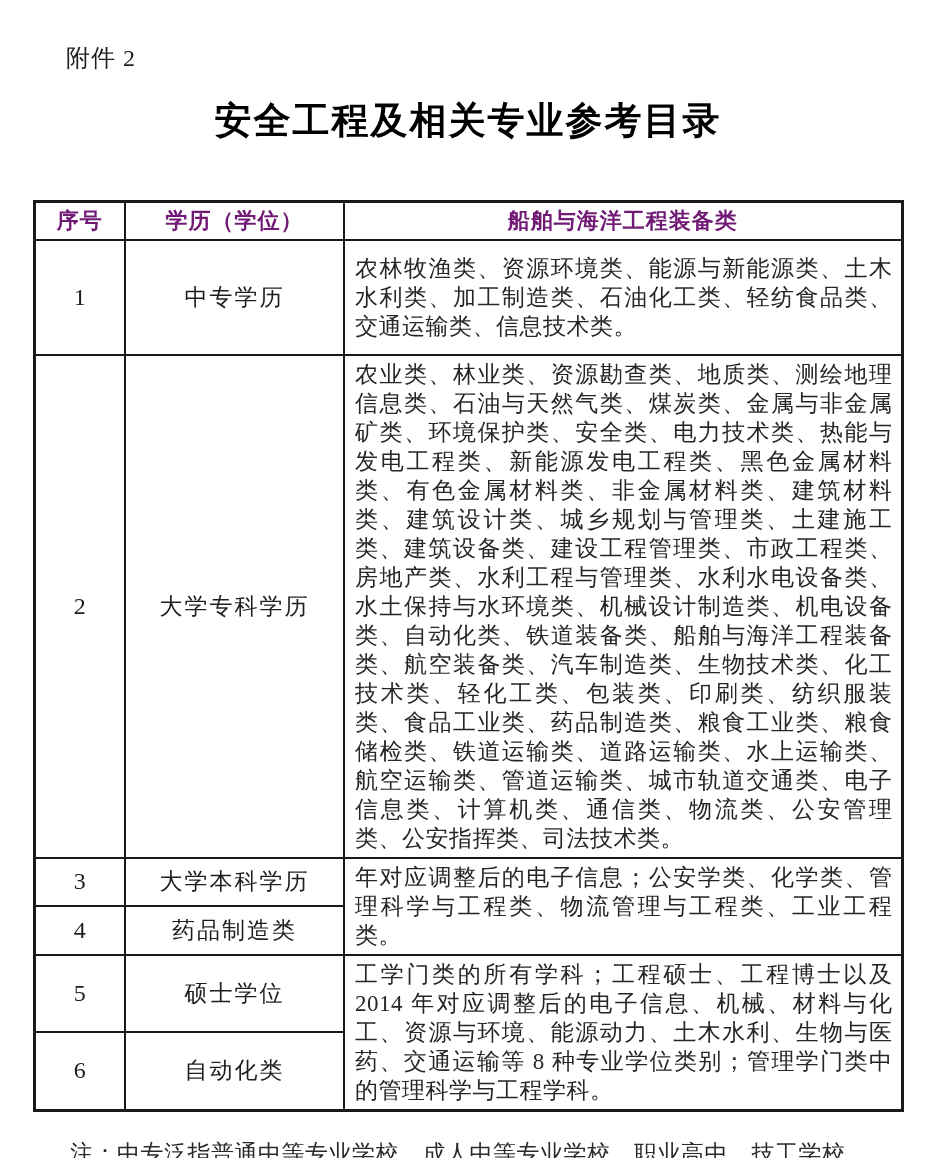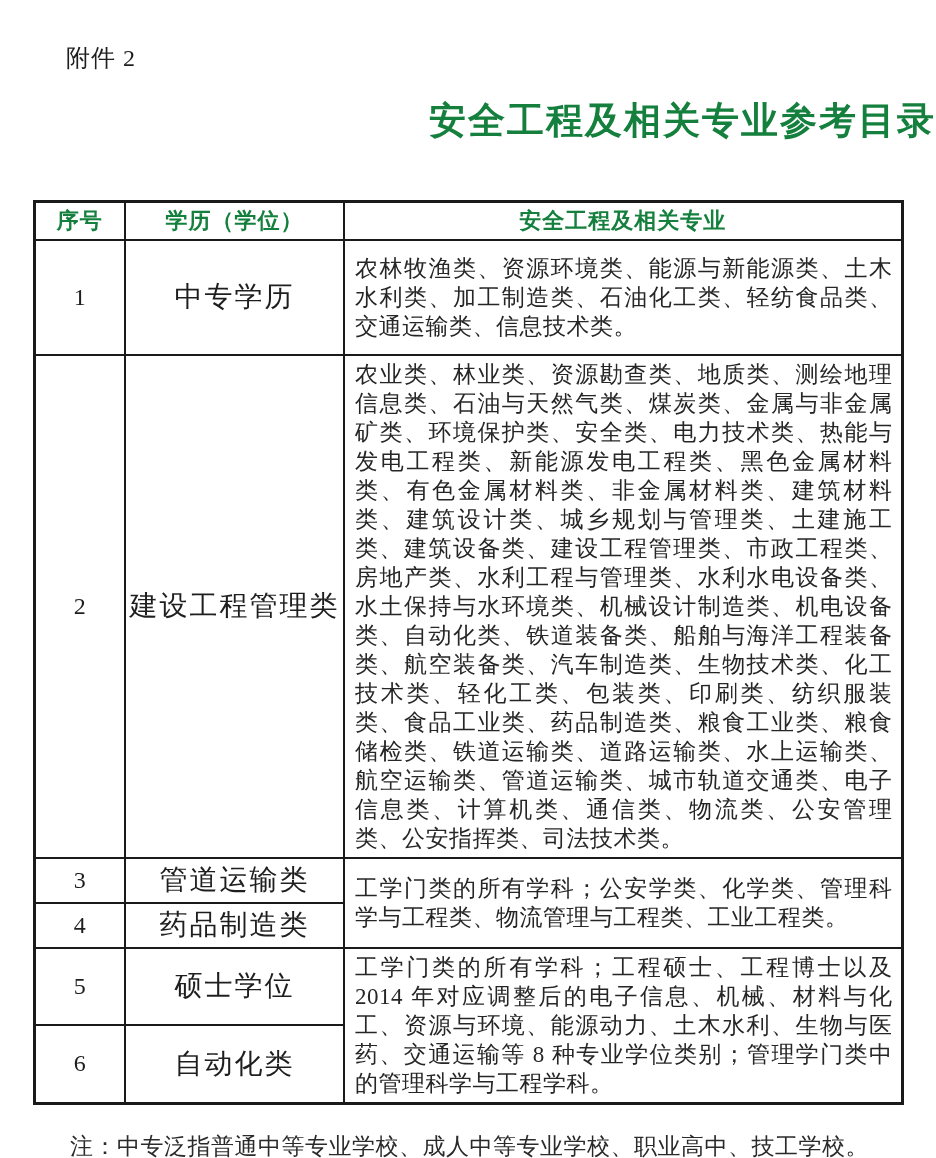--- a/index.html
+++ b/index.html
@@ -22,25 +22,25 @@
     box-sizing: border-box;
     padding-top: 42px;
   }
   .attachment-label {
     font-size: 24px;
     padding-left: 66px;
     letter-spacing: 1px;
   }
   .doc-title {
     margin: 22px 0 12px 0;
-    text-align: right;
+    text-align: center;
     font-size: 37px;
     font-weight: bold;
     letter-spacing: 2px;
-    color: #15803d;
+    color: #000000;
   }
   table.majors-table {
     width: 868px;
     margin: 54px auto 0 auto;
     border-collapse: collapse;
     border: 3px solid #1a1a1a;
     table-layout: fixed;
   }
   table.majors-table th,
   table.majors-table td {
@@ -51,30 +51,30 @@
   col.col-deg  { width: 219px; }
   col.col-maj  { width: 558px; }
   thead th {
     font-family: "Liberation Sans", "DejaVu Sans", sans-serif;
     font-weight: bold;
     font-size: 22px;
     height: 38px;
     text-align: center;
     padding: 2px;
     letter-spacing: 1px;
-    color: #15803d;
+    color: #701a75;
   }
   td.c-no {
     text-align: center;
     font-size: 24px;
     vertical-align: middle;
   }
   td.c-deg {
     text-align: center;
-    font-size: 28px;
+    font-size: 23px;
     vertical-align: middle;
     letter-spacing: 2px;
     font-family: Liberation Mono, monospace;
   }
   td.c-maj {
     font-size: 23px;
     line-height: 29px;
     vertical-align: middle;
     padding: 4px 8px 4px 10px;
     text-align: justify;
@@ -108,38 +108,38 @@
   <table class="majors-table">
     <colgroup>
       <col class="col-no">
       <col class="col-deg">
       <col class="col-maj">
     </colgroup>
     <thead>
       <tr>
         <th>序号</th>
         <th>学历（学位）</th>
-        <th>安全工程及相关专业</th>
+        <th>船舶与海洋工程装备类</th>
       </tr>
     </thead>
     <tbody>
       <tr class="r1">
         <td class="c-no">1</td>
         <td class="c-deg">中专学历</td>
         <td class="c-maj">农林牧渔类、资源环境类、能源与新能源类、土木水利类、加工制造类、石油化工类、轻纺食品类、交通运输类、信息技术类。</td>
       </tr>
       <tr class="r2">
         <td class="c-no">2</td>
-        <td class="c-deg">建设工程管理类</td>
+        <td class="c-deg">大学专科学历</td>
         <td class="c-maj">农业类、林业类、资源勘查类、地质类、测绘地理信息类、石油与天然气类、煤炭类、金属与非金属矿类、环境保护类、安全类、电力技术类、热能与发电工程类、新能源发电工程类、黑色金属材料类、有色金属材料类、非金属材料类、建筑材料类、建筑设计类、城乡规划与管理类、土建施工类、建筑设备类、建设工程管理类、市政工程类、房地产类、水利工程与管理类、水利水电设备类、水土保持与水环境类、机械设计制造类、机电设备类、自动化类、铁道装备类、船舶与海洋工程装备类、航空装备类、汽车制造类、生物技术类、化工技术类、轻化工类、包装类、印刷类、纺织服装类、食品工业类、药品制造类、粮食工业类、粮食储检类、铁道运输类、道路运输类、水上运输类、航空运输类、管道运输类、城市轨道交通类、电子信息类、计算机类、通信类、物流类、公安管理类、公安指挥类、司法技术类。</td>
       </tr>
       <tr class="r3">
         <td class="c-no">3</td>
-        <td class="c-deg">管道运输类</td>
-        <td class="c-maj" rowspan="2">工学门类的所有学科；公安学类、化学类、管理科学与工程类、物流管理与工程类、工业工程类。</td>
+        <td class="c-deg">大学本科学历</td>
+        <td class="c-maj" rowspan="2">年对应调整后的电子信息；公安学类、化学类、管理科学与工程类、物流管理与工程类、工业工程类。</td>
       </tr>
       <tr class="r4">
         <td class="c-no">4</td>
         <td class="c-deg">药品制造类</td>
       </tr>
       <tr class="r5">
         <td class="c-no">5</td>
         <td class="c-deg">硕士学位</td>
         <td class="c-maj" rowspan="2">工学门类的所有学科；工程硕士、工程博士以及 2014 年对应调整后的电子信息、机械、材料与化工、资源与环境、能源动力、土木水利、生物与医药、交通运输等 8 种专业学位类别；管理学门类中的管理科学与工程学科。</td>
       </tr>

